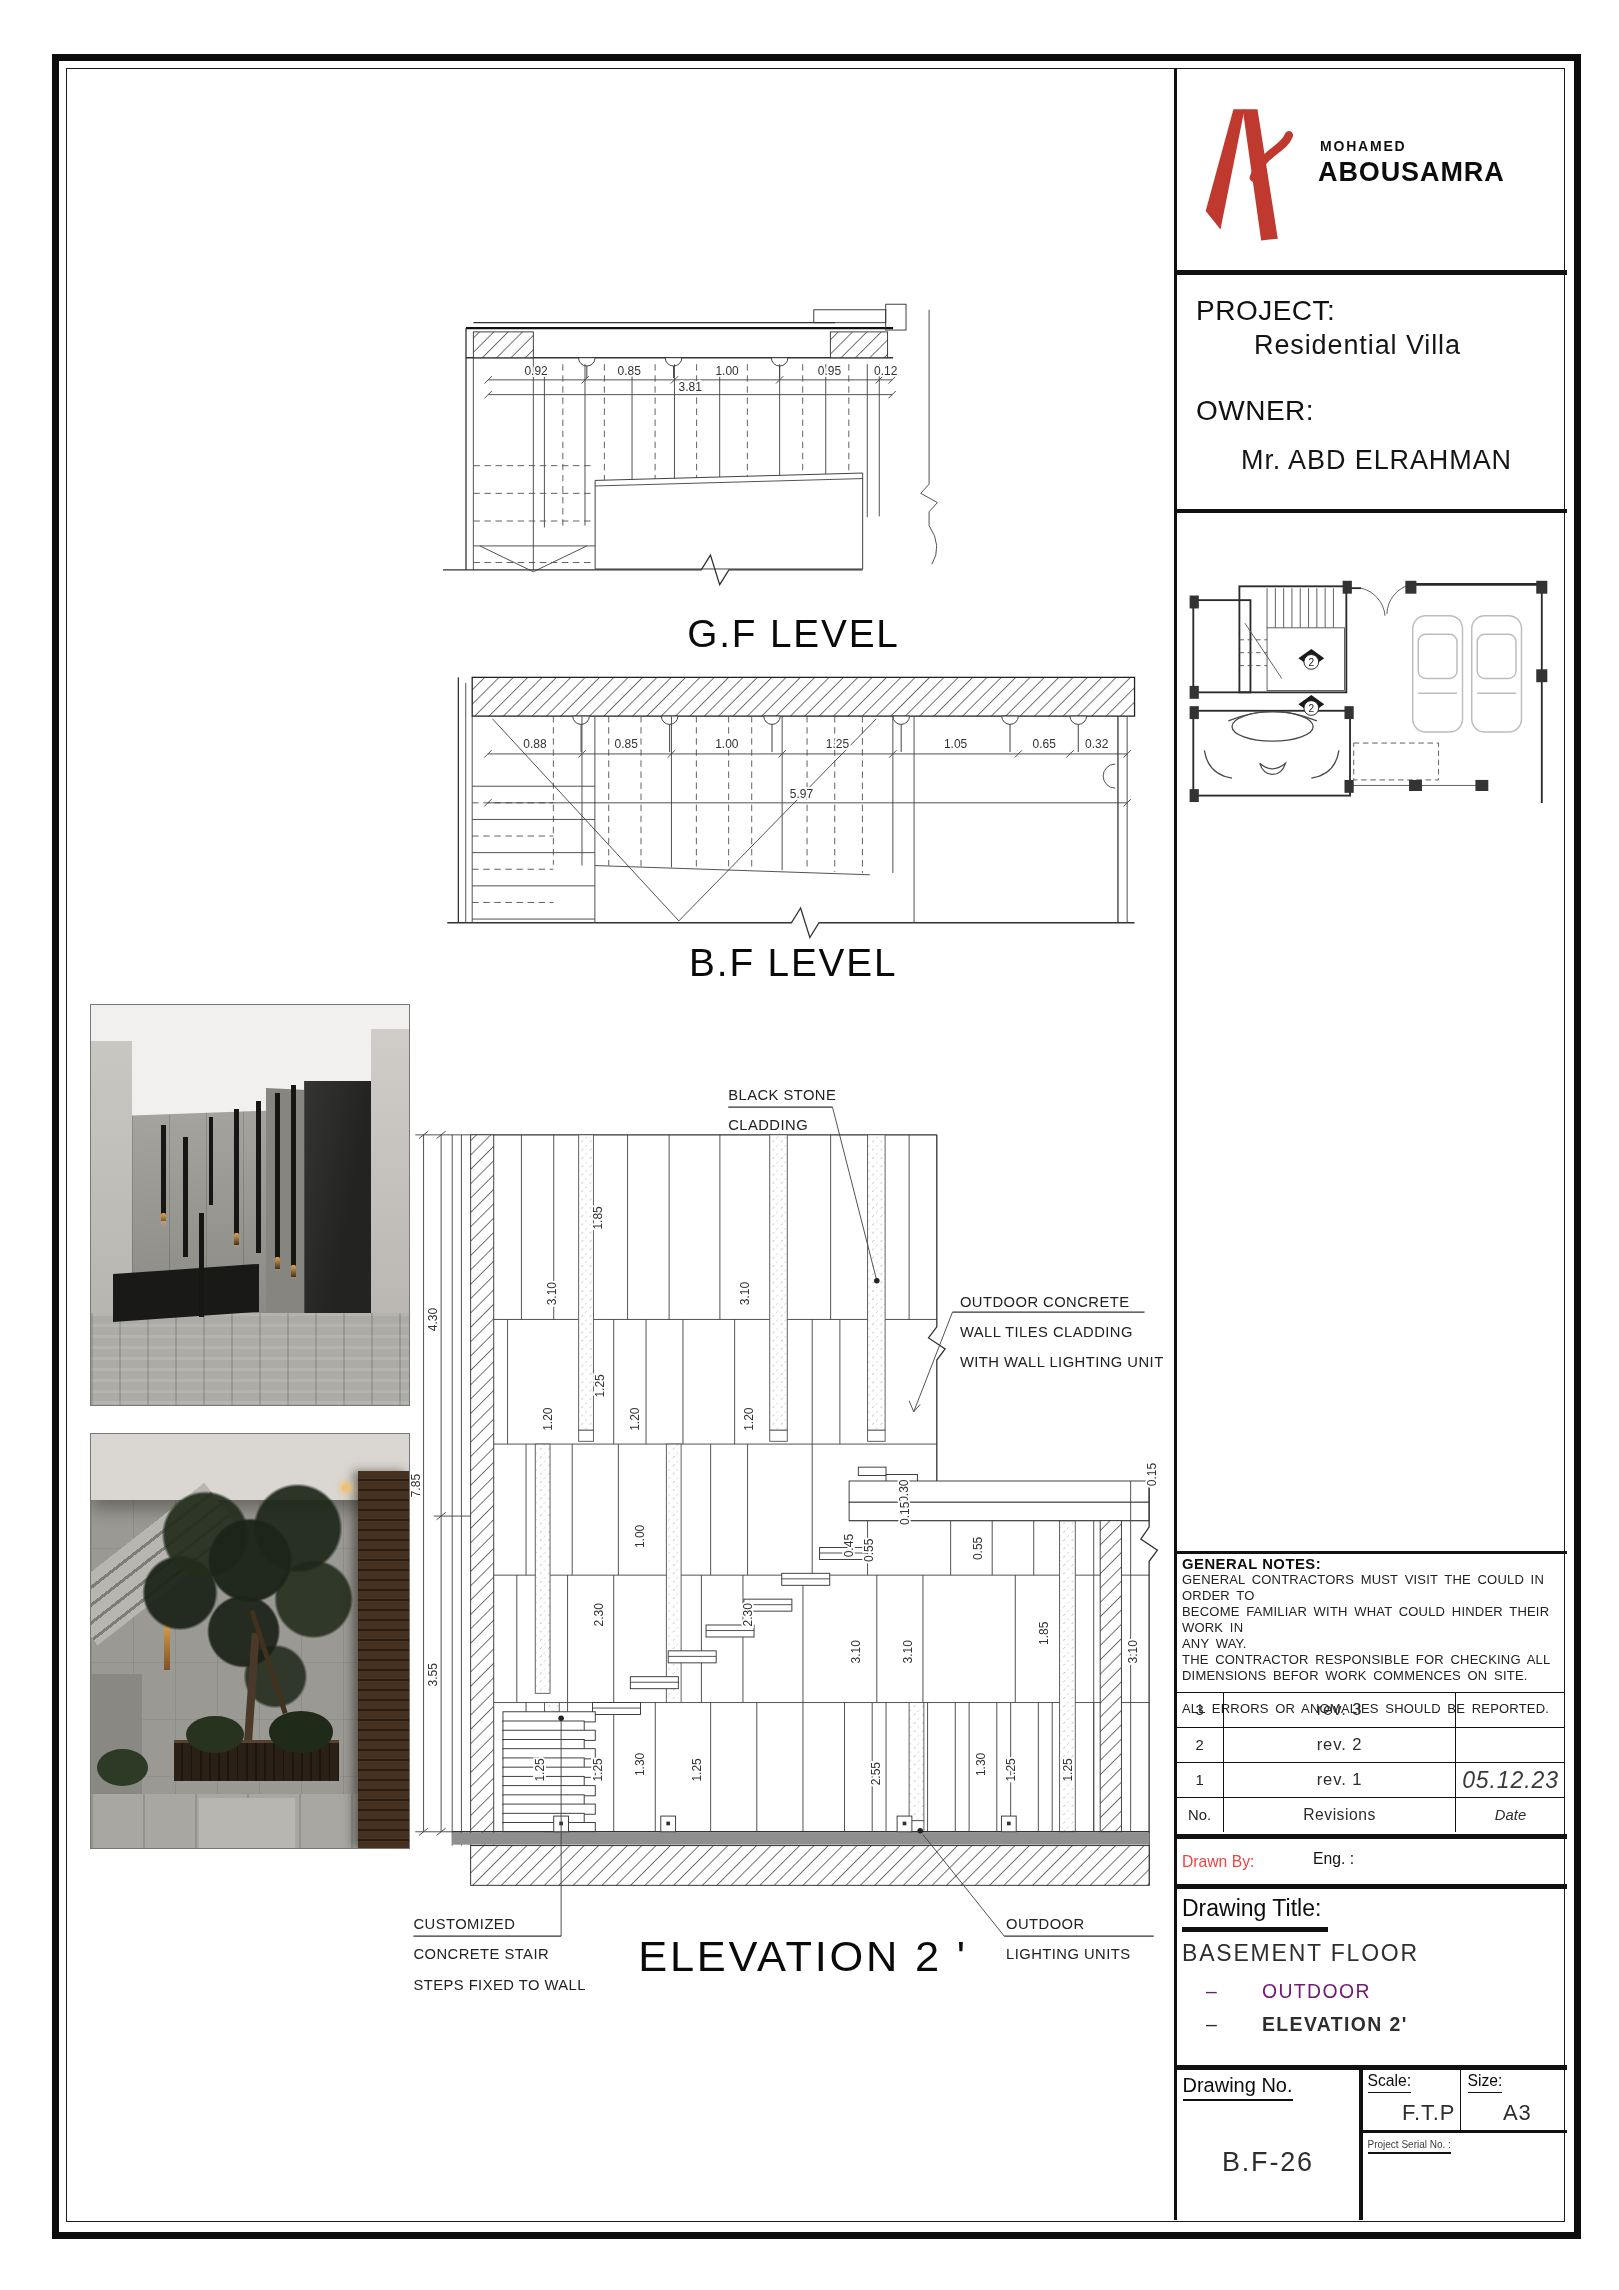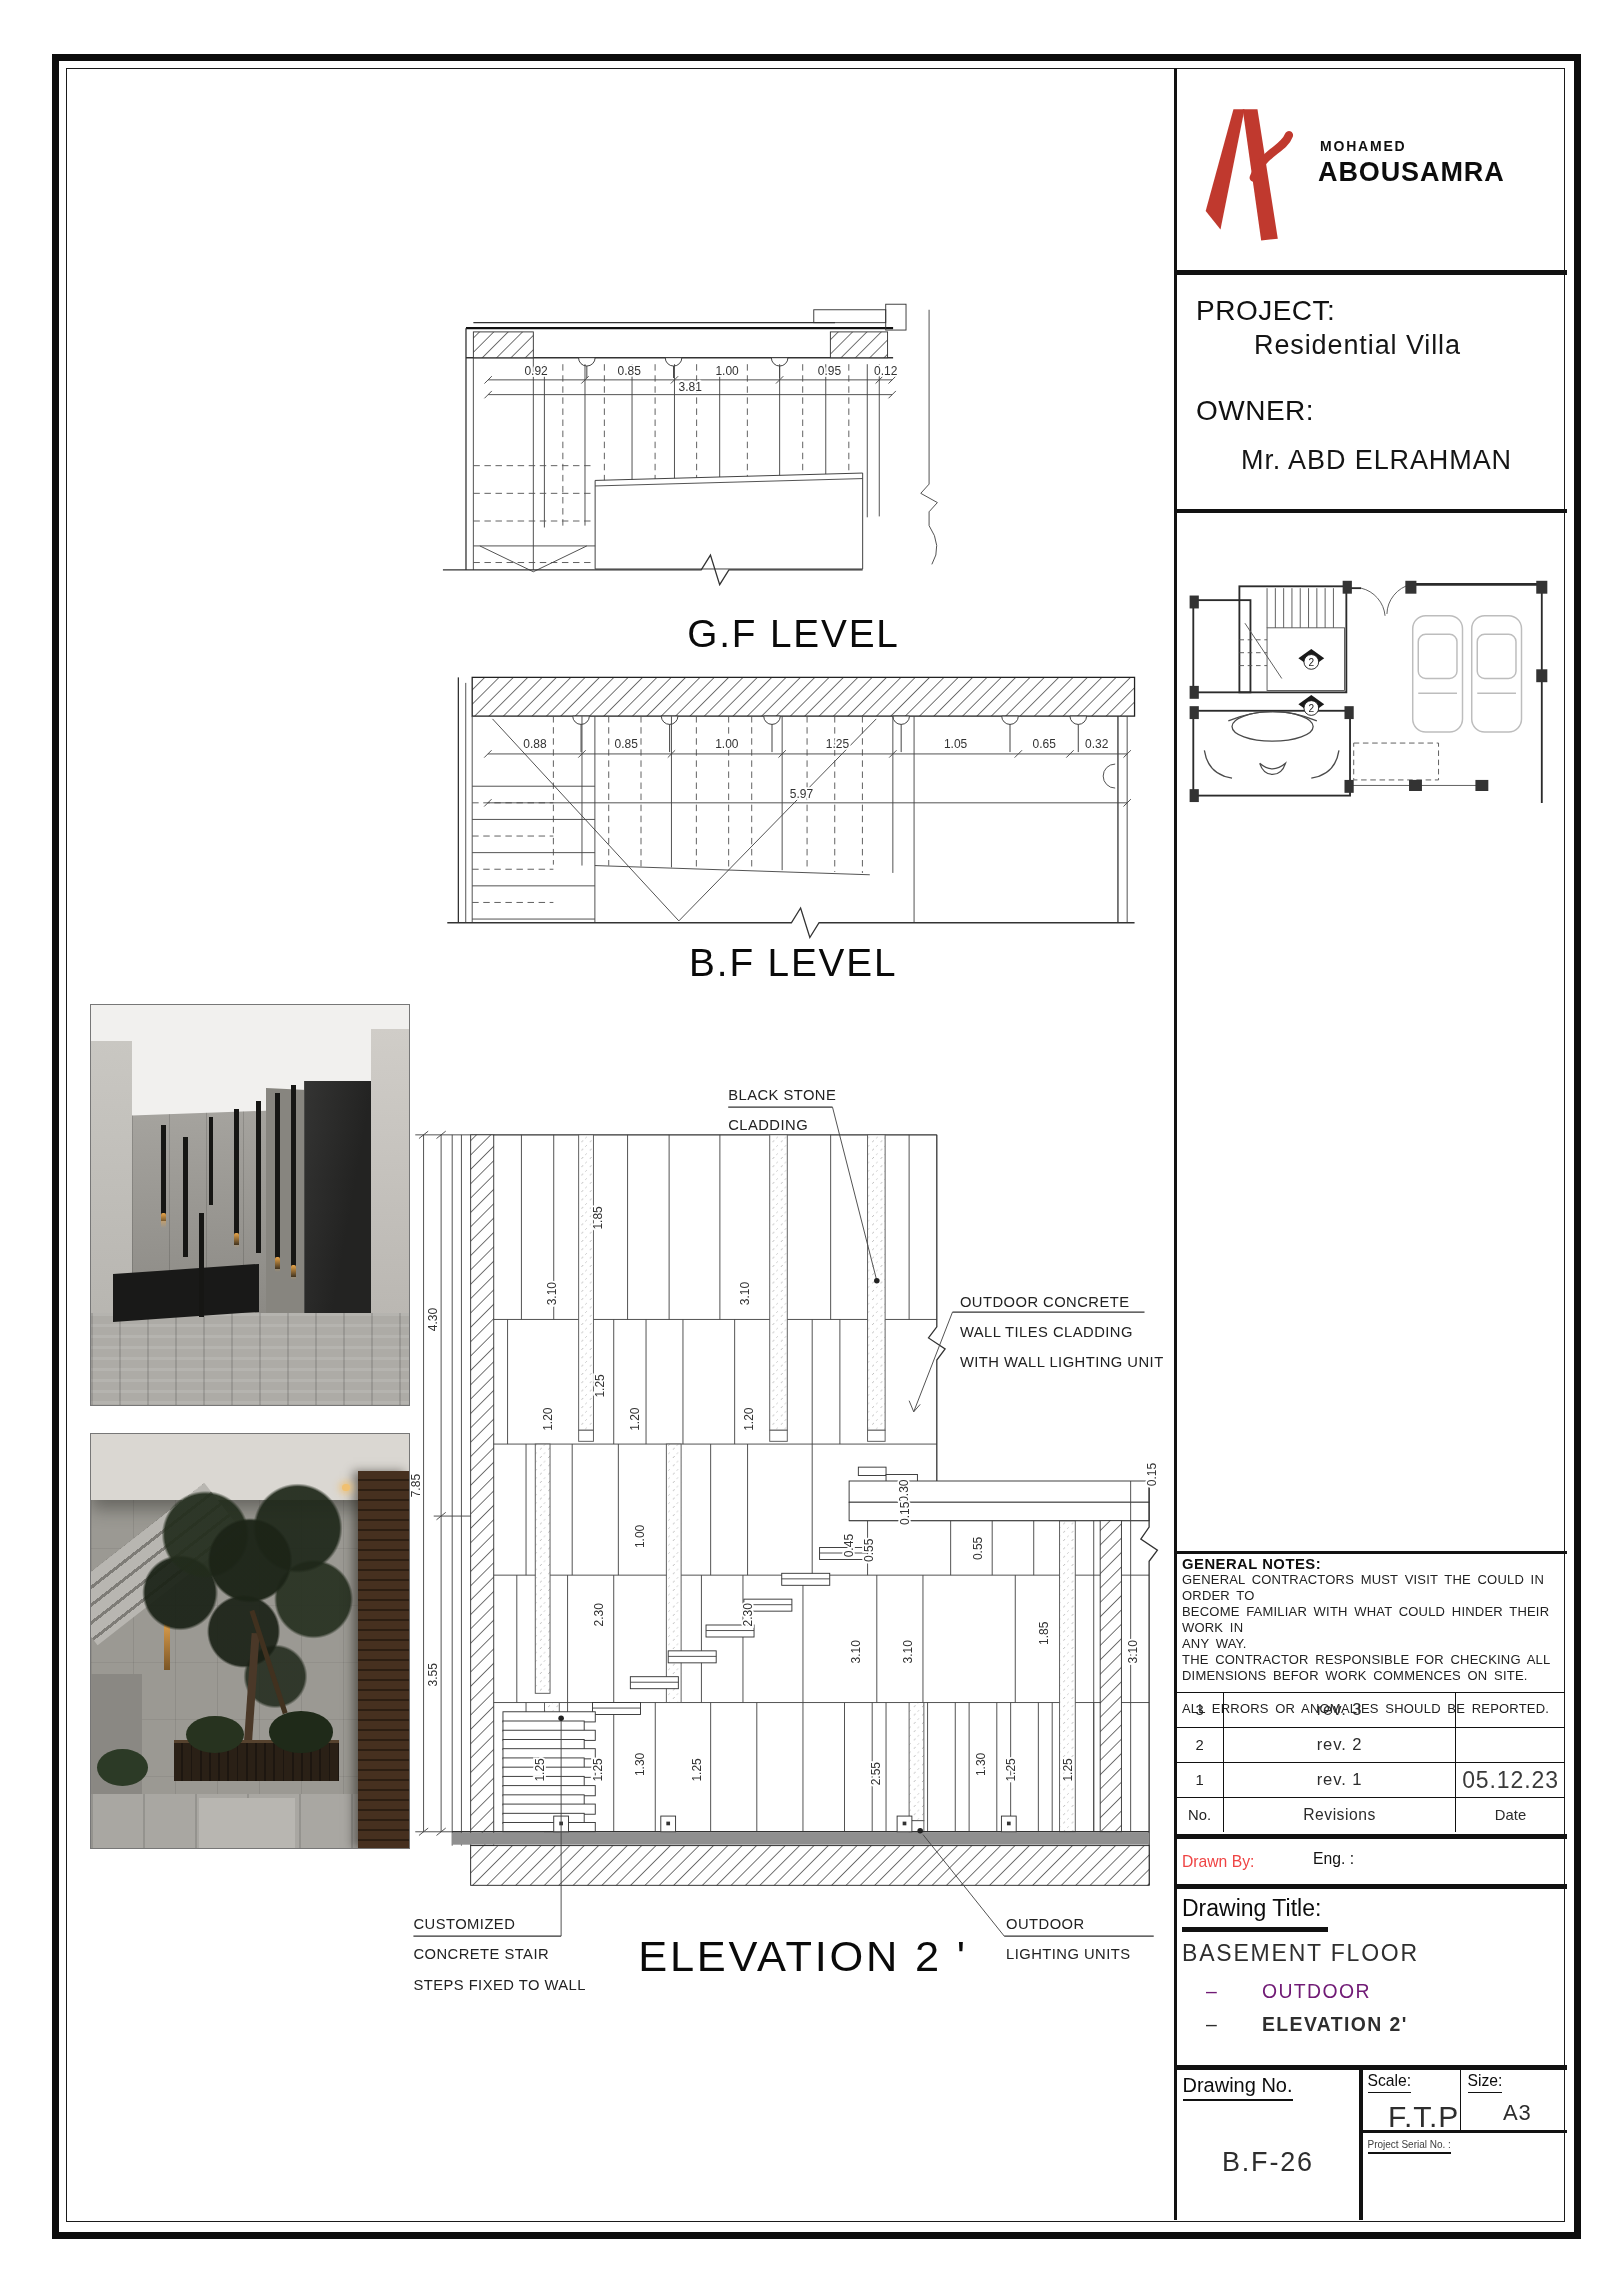--- a/index.html
+++ b/index.html
@@ -21,21 +21,21 @@
   .wfill{fill:#fff;}
   
   .tb-label{color:#111;font-size:28px;letter-spacing:0.5px;}
   .tb-value{color:#151515;font-size:27px;letter-spacing:0.9px;}
   .arch{color:#2e2e2e;letter-spacing:0.9px;}
   .notes{font-size:13px;line-height:16px;color:#222;letter-spacing:0.2px;word-spacing:2.8px;}
   .rev-table{left:1176px;top:1692px;width:389px;height:144px;border-top:1.8px solid #111;}
   .rev-row{display:flex;height:34px;border-bottom:1.8px solid #111;align-items:center;}
   .rc-no{width:47px;text-align:center;font-size:14.8px;color:#222;border-right:1.8px solid #111;align-self:stretch;display:flex;align-items:center;justify-content:center;}
   .rc-lab{width:231px;text-align:center;font-size:16.6px;color:#2c2c2c;letter-spacing:0.9px;border-right:1.8px solid #111;align-self:stretch;display:flex;align-items:center;justify-content:center;}
-  .rc-date{flex:1;text-align:right;font-size:14.8px;color:#2c2c2c;align-self:stretch;display:flex;align-items:center;justify-content:center;}
+  .rc-date{flex:1;text-align:right;font-size:14.8px;color:#2c2c2c;align-self:stretch;display:flex;align-items:center;justify-content:center;font-style:italic;}
   .date-big{font-size:23px;letter-spacing:0.9px;color:#3a3a3a;}
   .photo{border:0.9px solid #777;overflow:hidden;background:#9a9893;}
   .photo *{position:absolute;}
   .lstrip{width:4.6px;background:#161614;}
   .glow{width:4.6px;height:14.8px;background:linear-gradient(#e9a64b,rgba(233,166,75,0));border-radius:1.8px;}
 </style>
 </head>
 <body>
 
 <div class="sheet">
@@ -661,21 +661,21 @@
   </div>
   <div class="abs hline" style="left:1174px;top:2065px;width:393px;height:4.6px;"></div>
 
   <div class="abs" style="left:1176px;top:2069px;width:183px;height:151px;">
     <div class="abs" style="left:6.5px;top:4.6px;font-size:20px;color:#0c0c0c;border-bottom:2.8px solid #111;padding-bottom:2.8px;">Drawing No.</div>
     <div class="abs arch" style="left:46px;top:78px;font-size:27px;letter-spacing:1.8px;">B.F-26</div>
   </div>
   <div class="abs vline" style="left:1359px;top:2069px;width:3.7px;height:151px;"></div>
   <div class="abs" style="left:1362px;top:2069px;width:98px;height:61px;border-right:1.8px solid #111;">
     <div class="abs" style="left:5.5px;top:2.8px;font-size:15.7px;color:#0c0c0c;border-bottom:1.8px solid #111;padding-bottom:1.8px;">Scale:</div>
-    <div class="abs arch" style="left:26px;top:31px;font-size:30px;">F.T.P</div>
+    <div class="abs arch" style="left:40px;top:31px;font-size:22px;">F.T.P</div>
   </div>
   <div class="abs" style="left:1462px;top:2069px;width:103px;height:61px;">
     <div class="abs" style="left:5.5px;top:2.8px;font-size:15.7px;color:#0c0c0c;border-bottom:1.8px solid #111;padding-bottom:1.8px;">Size:</div>
     <div class="abs arch" style="left:41px;top:31px;font-size:22px;">A3</div>
   </div>
   <div class="abs hline" style="left:1362px;top:2130px;width:205px;height:2.8px;"></div>
   <div class="abs" style="left:1362px;top:2133px;width:203px;height:88px;">
     <div class="abs" style="left:5.5px;top:5.5px;font-size:10px;color:#404040;border-bottom:2.8px solid #111;padding-bottom:2.8px;">Project Serial No. :</div>
   </div>
 

